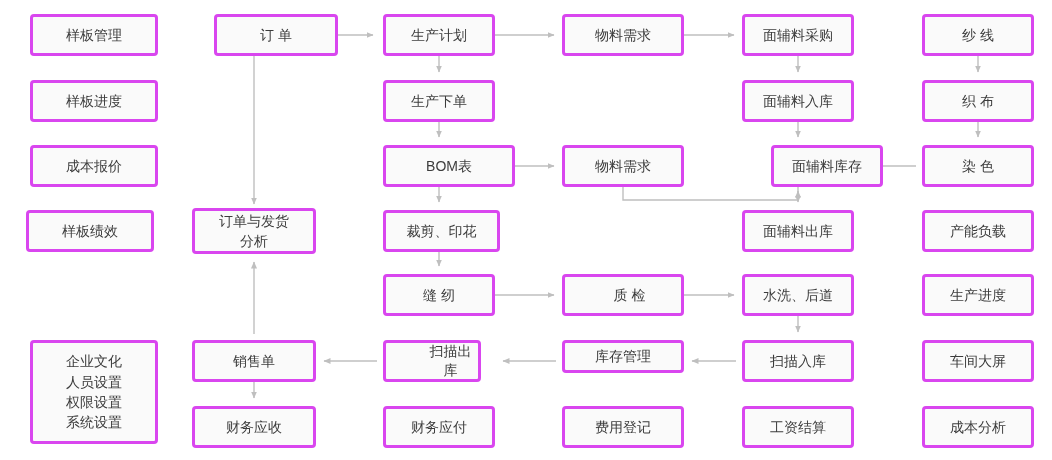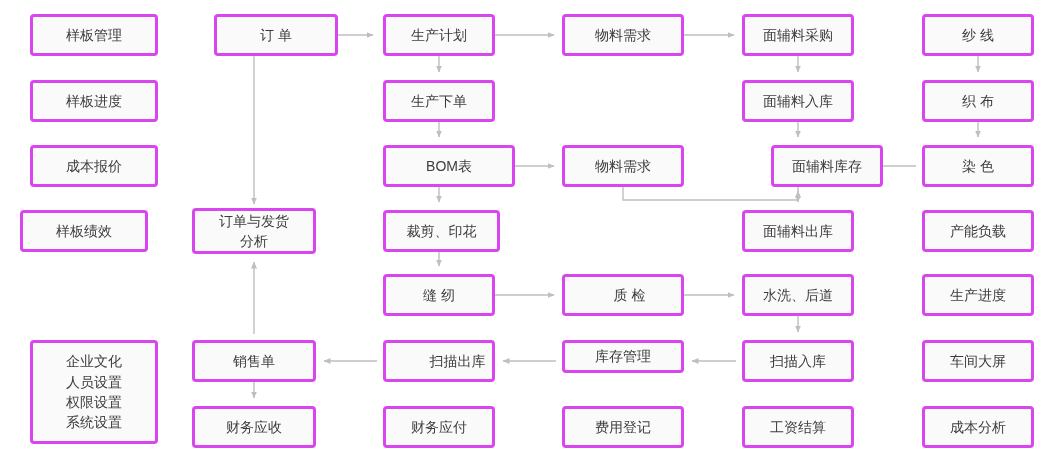--- a/index.html
+++ b/index.html
@@ -80,38 +80,38 @@
       <path d="M 377,361 L 324,361"></path>
       <path d="M 254,382 L 254,398"></path>
       <path d="M 254,334 L 254,262"></path>
       <path d="M 254,56 L 254,204"></path>
     </g>
   </svg>
 
   <div class="node" style="left:30px; top:14px; width:128px; height:42px;">样板管理</div>
   <div class="node" style="left:30px; top:80px; width:128px; height:42px;">样板进度</div>
   <div class="node" style="left:30px; top:145px; width:128px; height:42px;">成本报价</div>
-  <div class="node" style="left:20px; top:210px; width:128px; height:42px;">样板绩效</div>
+  <div class="node" style="left:26px; top:210px; width:128px; height:42px;">样板绩效</div>
   <div class="node multi" style="left:30px; top:340px; width:128px; height:104px;">企业文化
 人员设置
 权限设置
 系统设置</div>
 
   <div class="node" style="left:192px; top:14px; width:124px; height:42px;margin-left:22px;">订 单</div>
   <div class="node multi" style="left:192px; top:208px; width:124px; height:46px;">订单与发货
 分析</div>
   <div class="node" style="left:192px; top:340px; width:124px; height:42px;">销售单</div>
   <div class="node" style="left:192px; top:406px; width:124px; height:42px;">财务应收</div>
 
   <div class="node" style="left:383px; top:14px; width:112px; height:42px;">生产计划</div>
   <div class="node" style="left:383px; top:80px; width:112px; height:42px;">生产下单</div>
   <div class="node" style="left:383px; top:145px; width:132px; height:42px;">BOM表</div>
   <div class="node" style="left:383px; top:210px; width:117px; height:42px;">裁剪、印花</div>
   <div class="node" style="left:383px; top:274px; width:112px; height:42px;">缝 纫</div>
-  <div class="node" style="left:383px; top:340px; width:112px; height:42px;padding-left:37px;">扫描出库</div>
+  <div class="node" style="left:383px; top:340px; width:98px; height:42px;padding-left:37px;">扫描出库</div>
   <div class="node" style="left:383px; top:406px; width:112px; height:42px;">财务应付</div>
 
   <div class="node" style="left:562px; top:14px; width:122px; height:42px;">物料需求</div>
   <div class="node" style="left:562px; top:145px; width:122px; height:42px;">物料需求</div>
   <div class="node" style="left:562px; top:274px; width:122px; height:42px;padding-left:13px;">质 检</div>
   <div class="node" style="left:562px; top:340px; width:122px; height:33px;">库存管理</div>
   <div class="node" style="left:562px; top:406px; width:122px; height:42px;">费用登记</div>
 
   <div class="node" style="left:742px; top:14px; width:112px; height:42px;">面辅料采购</div>
   <div class="node" style="left:742px; top:80px; width:112px; height:42px;">面辅料入库</div>

